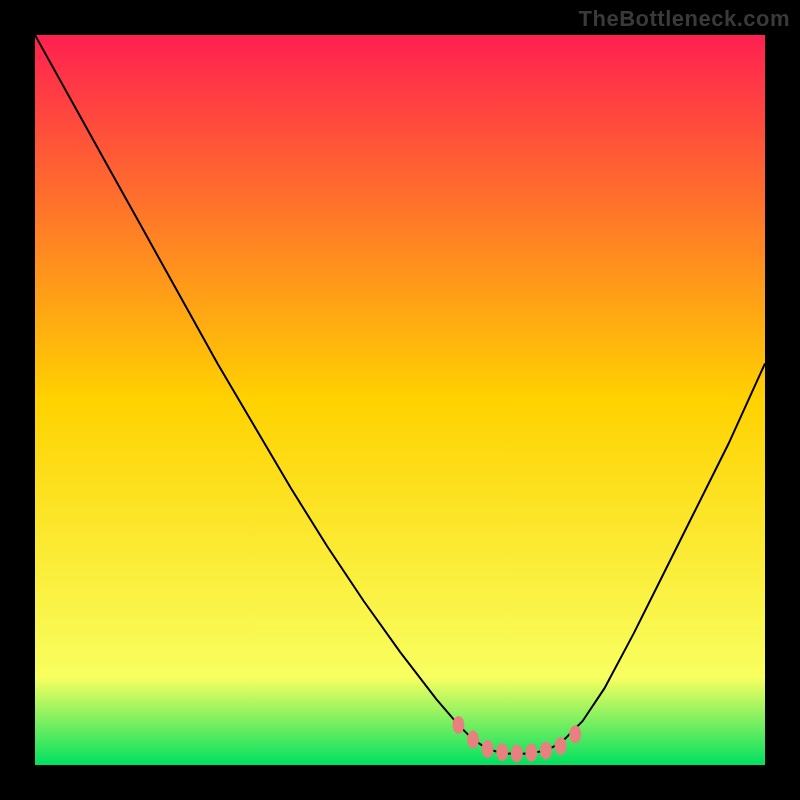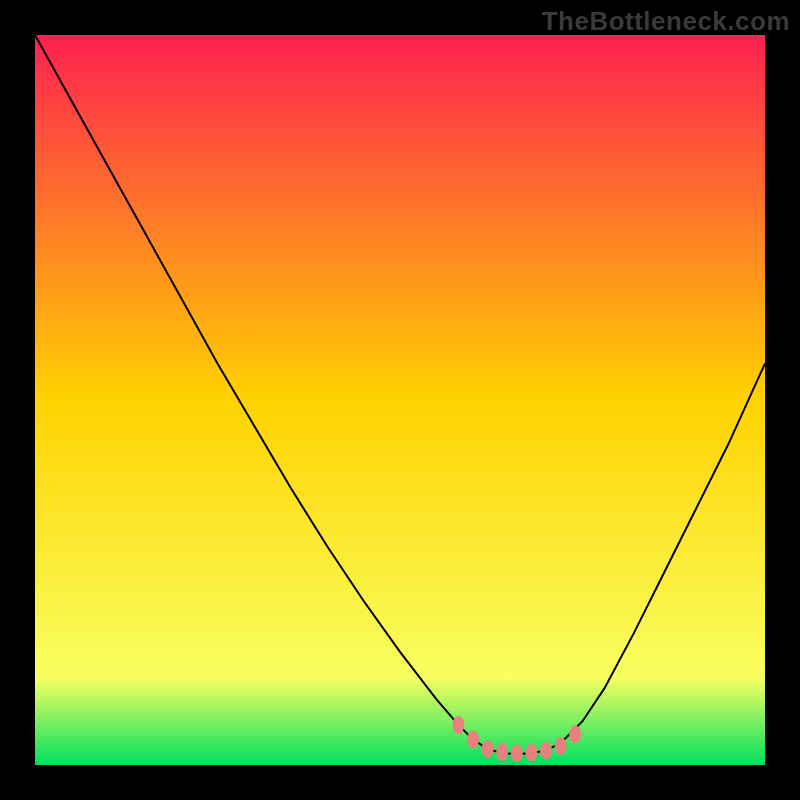--- a/index.html
+++ b/index.html
@@ -14,21 +14,21 @@
   .wrap {
     position: relative;
     width: 800px;
     height: 800px;
   }
   .watermark {
     position: absolute;
     top: 6px;
     right: 10px;
     color: #3a3a3a;
-    font-size: 26px;
+    font-size: 22px;
     font-weight: 600;
     letter-spacing: 0.5px;
     user-select: none;
   }
   .plot-outer {
     position: absolute;
     left: 35px;
     top: 35px;
     width: 730px;
     height: 730px;

